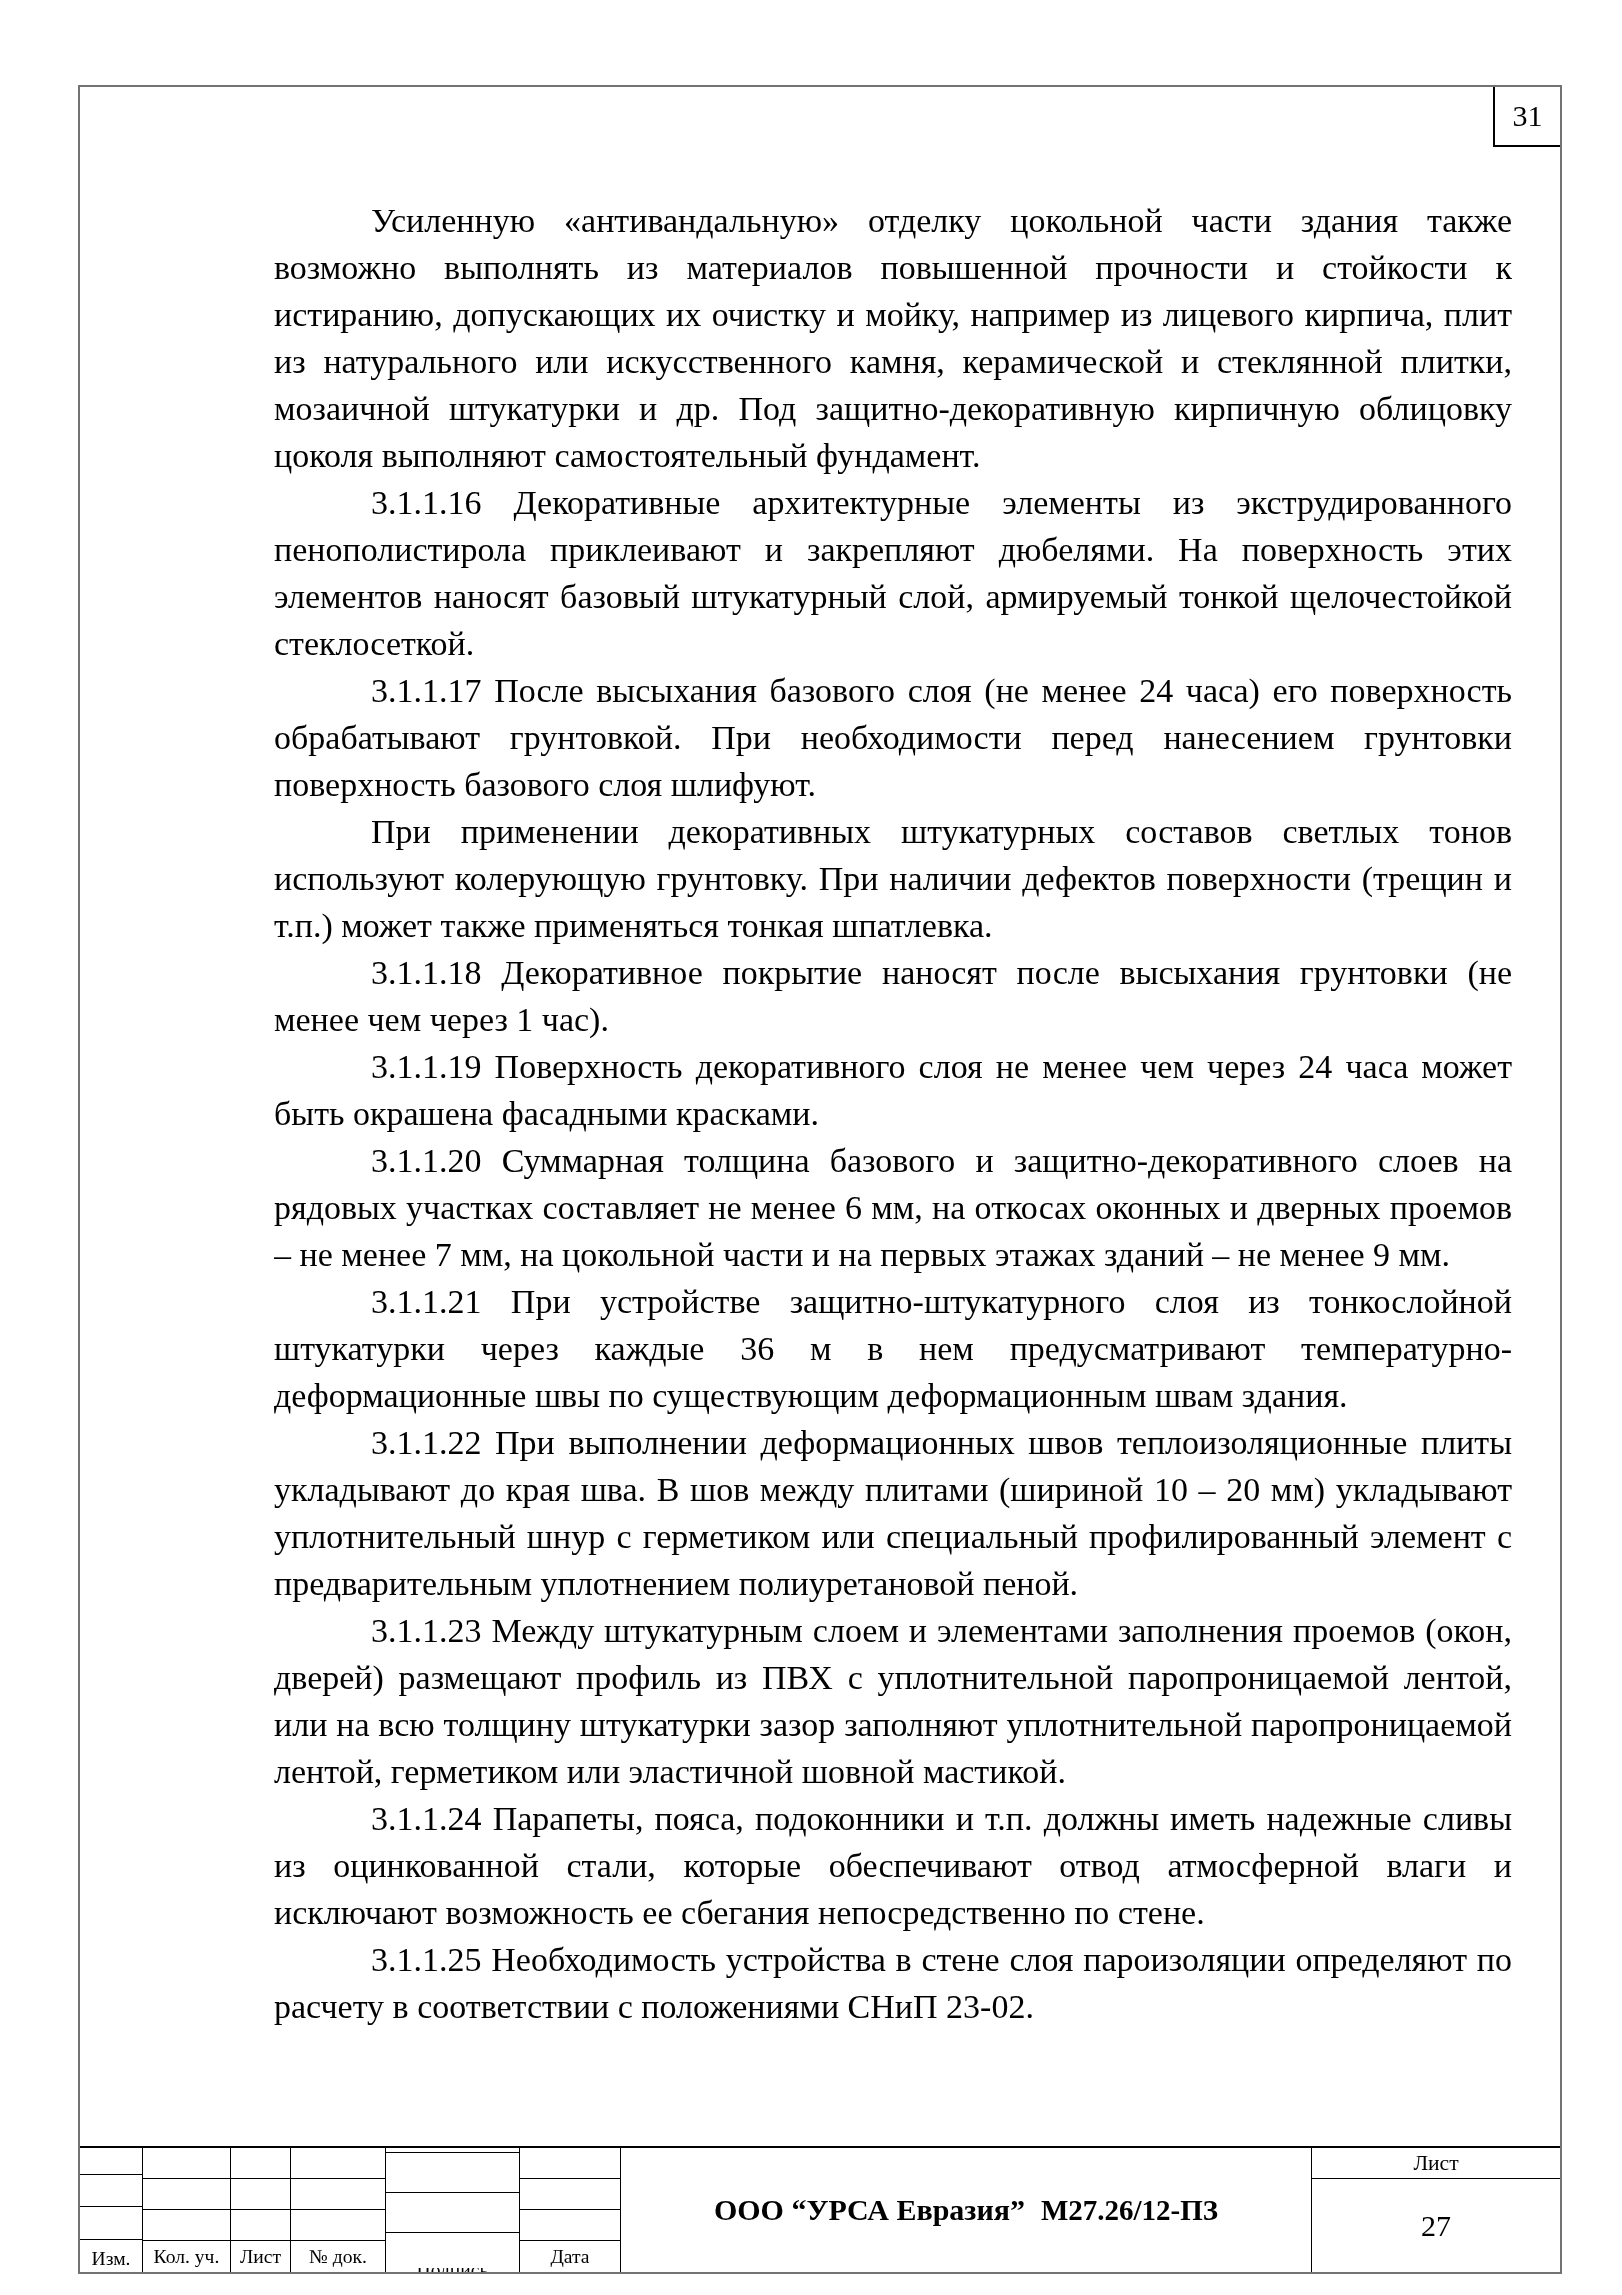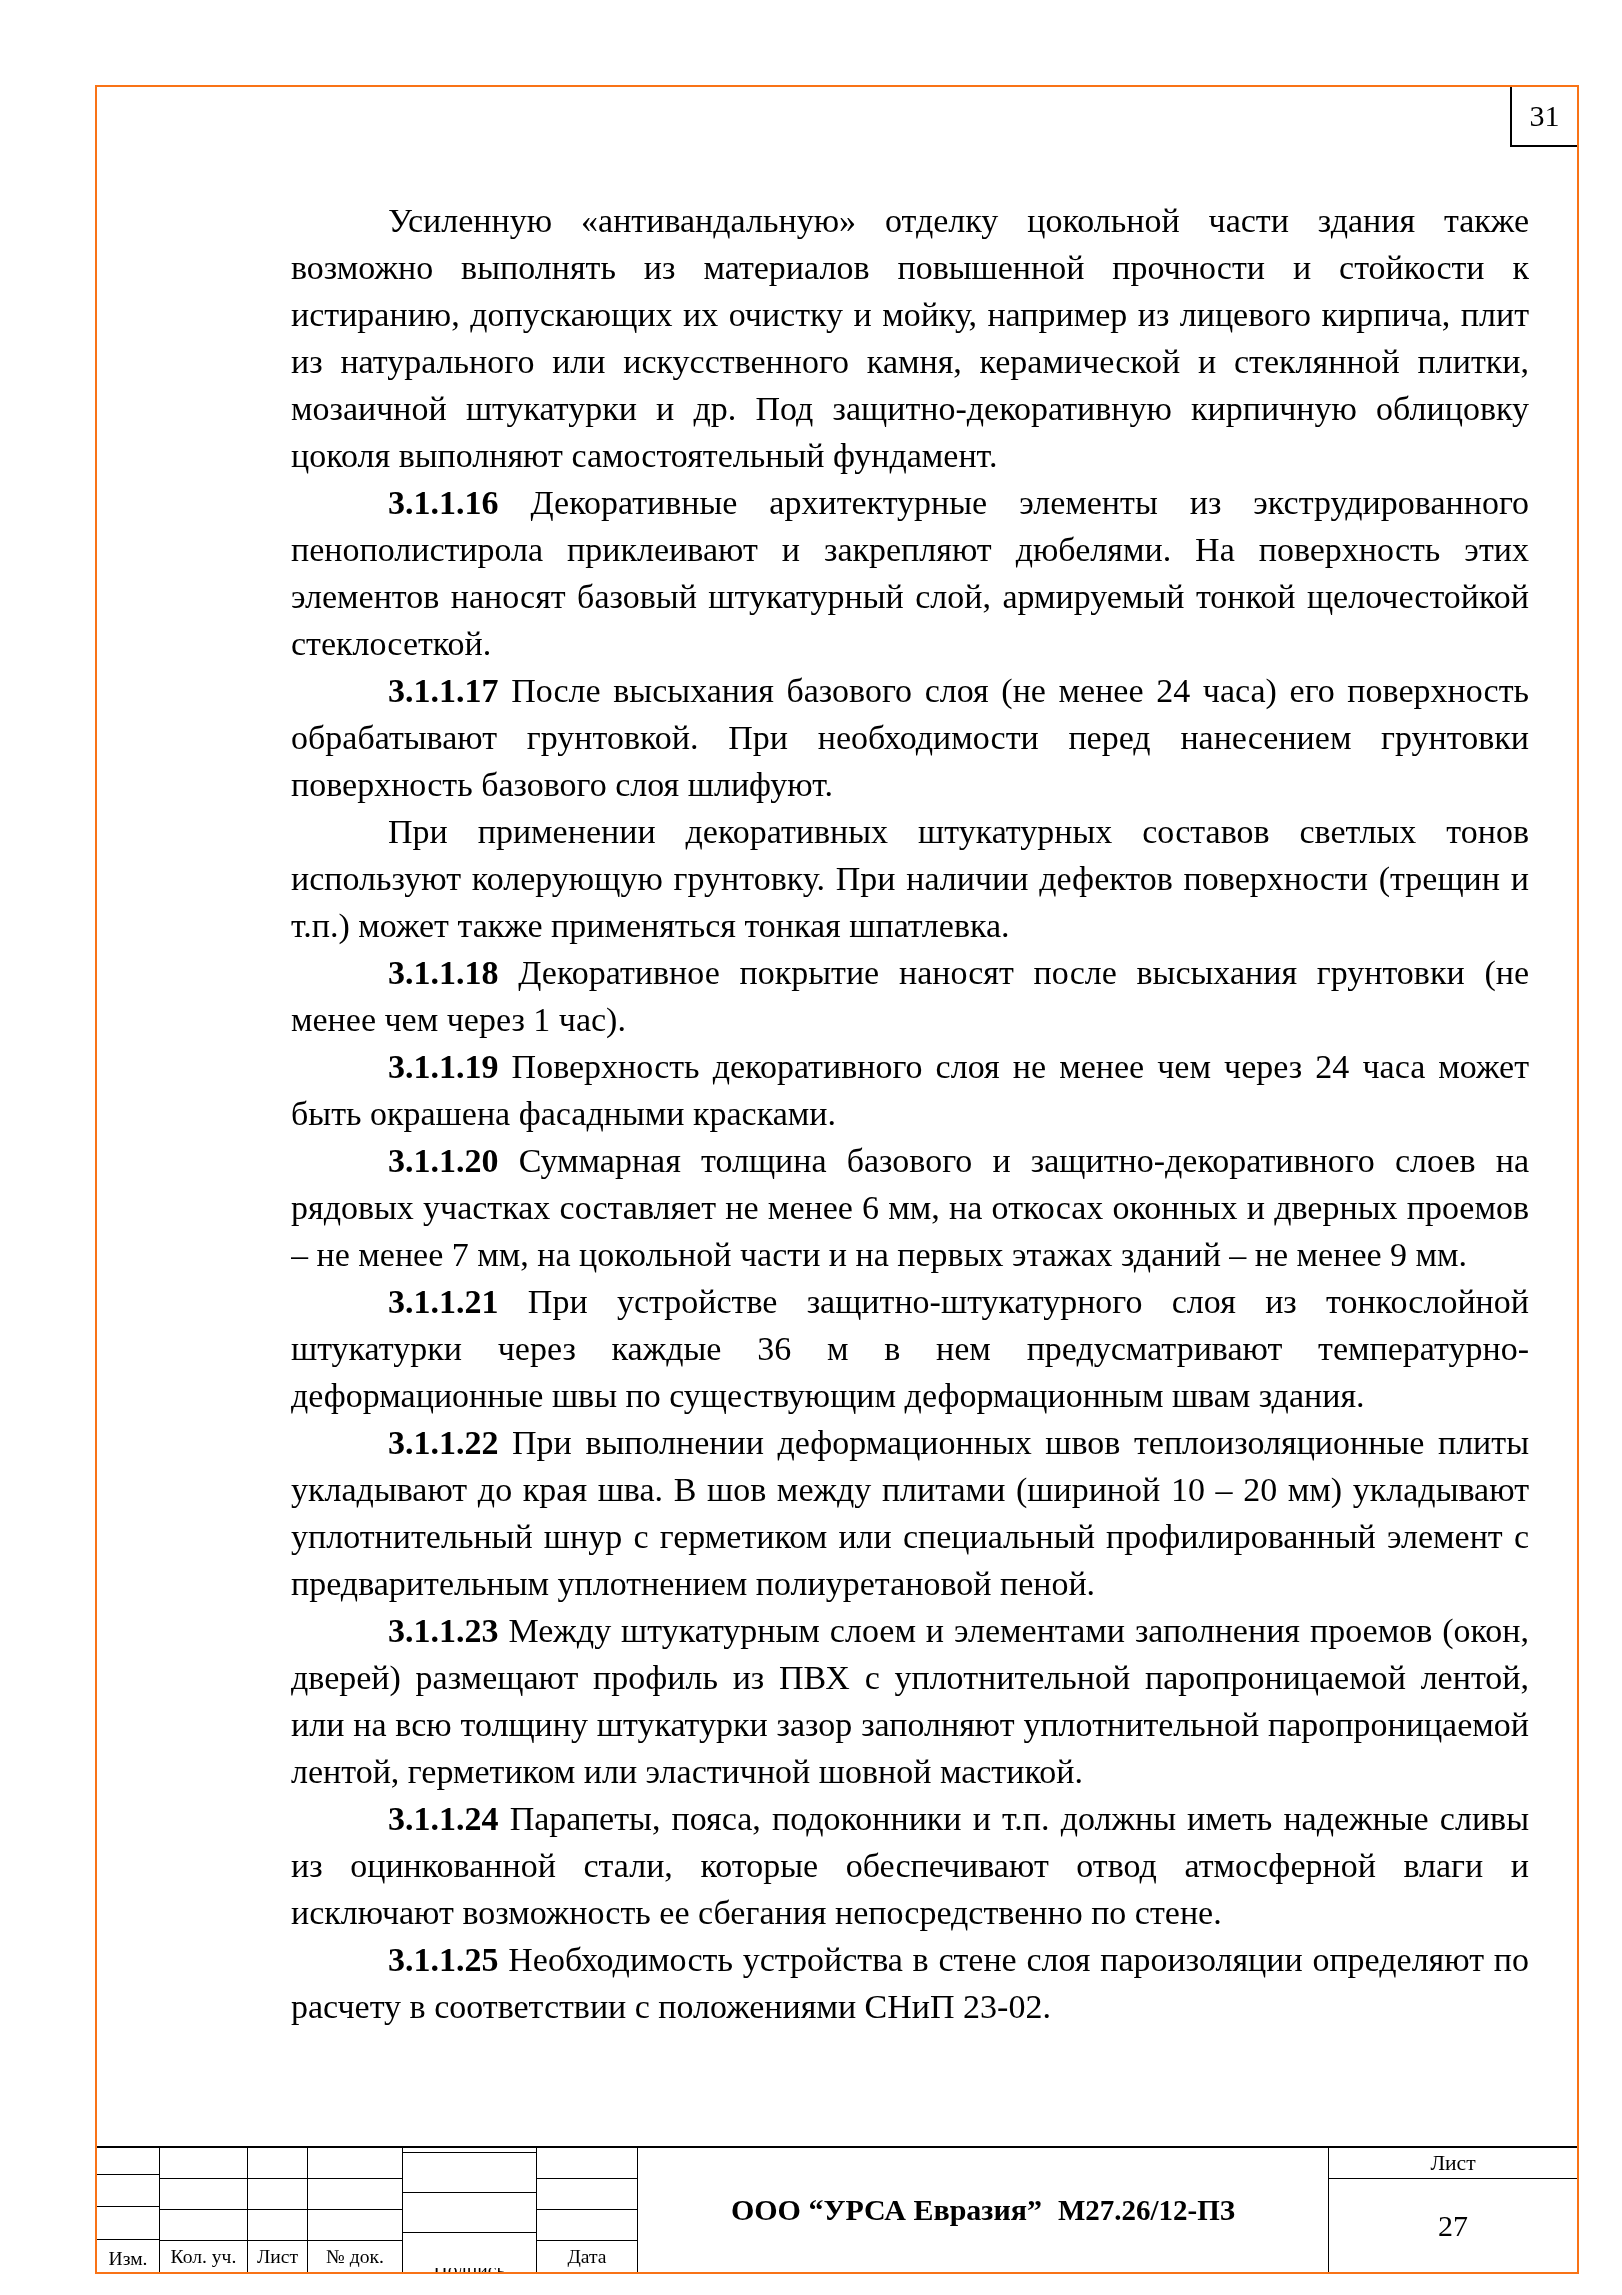--- a/index.html
+++ b/index.html
@@ -8,25 +8,25 @@
     height: 2295px;
     position: relative;
     background: #ffffff;
     color: #000000;
     font-family: "Liberation Serif", serif;
   }
   * { box-sizing: border-box; }
 
   .frame {
     position: absolute;
-    left: 95px;
+    left: 78px;
     top: 85px;
     width: 1484px;
     height: 2189px;
-    border: 2px solid #f97316;
+    border: 2px solid #737373;
   }
 
   .pagenum-box {
     position: absolute;
     top: 0;
     right: 0;
     width: 67px;
     height: 60px;
     border-left: 2px solid #000;
     border-bottom: 2px solid #000;
@@ -45,21 +45,21 @@
     overflow: hidden;
   }
 
   .para {
     margin: 0;
     font-size: 34px;
     line-height: 47px;
     text-align: justify;
     text-indent: 97px;
   }
-  .pnum { font-weight: bold; }
+  .pnum { font-weight: normal; }
 
   
   .titleblock {
     position: absolute;
     left: 0;
     bottom: 0;
     width: 100%;
     height: 126px;
     border-top: 2px solid #000;
     display: flex;

